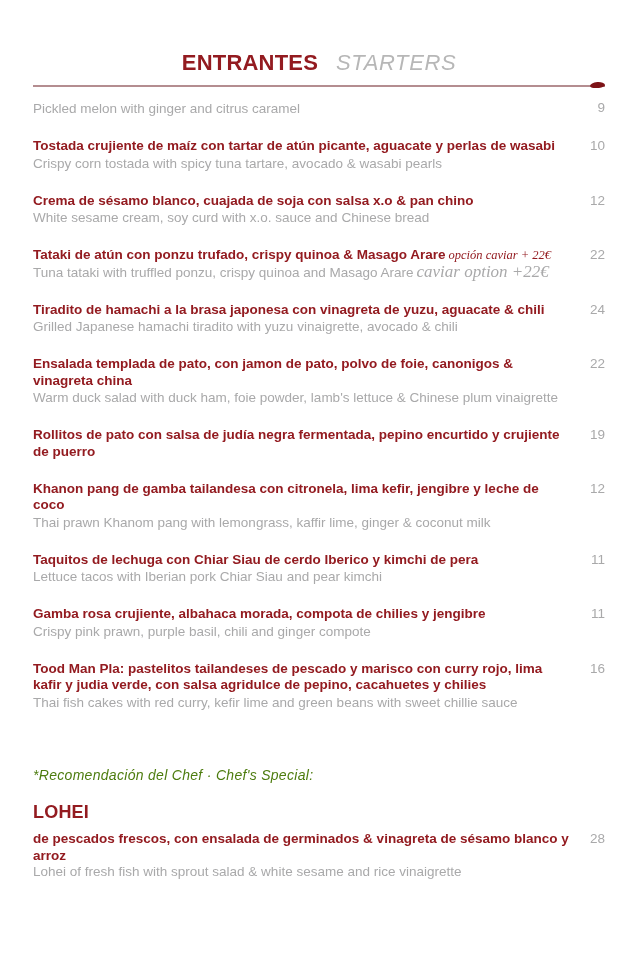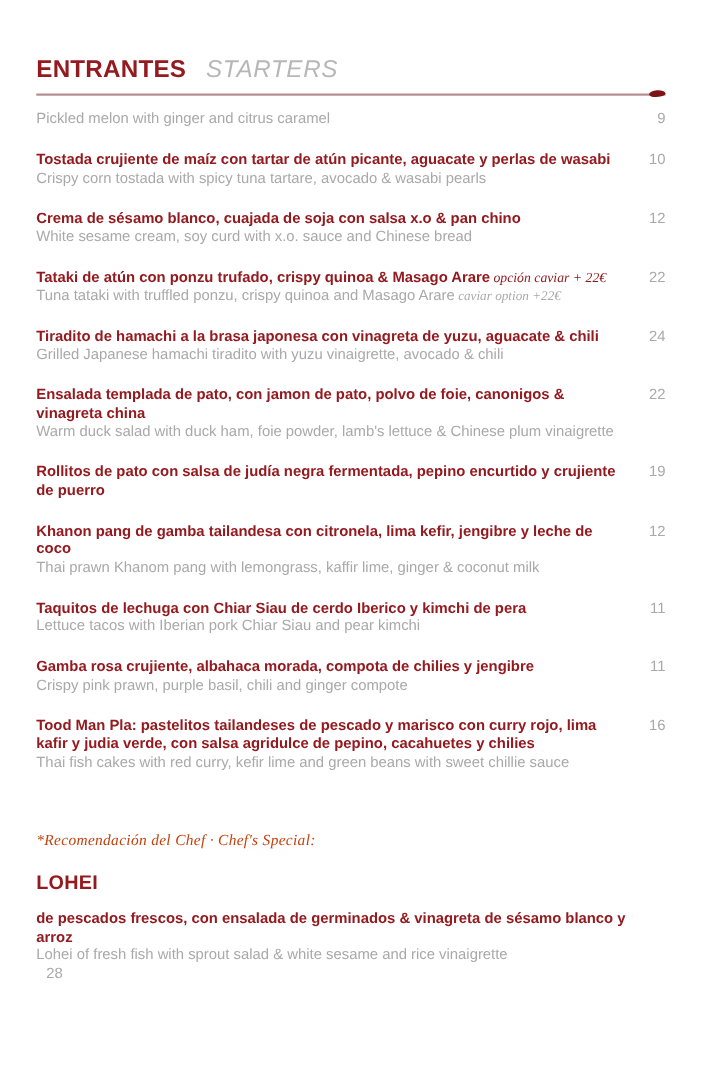--- a/index.html
+++ b/index.html
@@ -16,20 +16,21 @@
     width: 640px;
     height: 976px;
   }
 
   
   .header-row {
     display: flex;
     align-items: baseline;
     gap: 18px;
     white-space: nowrap;
+    justify-content: center;
   }
   .title-es {
     color: #931b20;
     font-size: 22px;
     font-weight: bold;
     letter-spacing: 0.2px;
   }
   .title-en {
     color: #b7b7b7;
     font-size: 22px;
@@ -75,50 +76,50 @@
     font-family: Liberation Serif, serif;
     margin-left: 3px;
   }
   .item-desc {
     color: #a9a9aa;
     font-size: 13.5px;
     line-height: 16.5px;
   }
   .item-desc .inline-note {
     font-style: italic;
-    font-size: 12px;
+    font-size: 17px;
     font-family: "Liberation Serif", serif;
     margin-left: 3px;
   }
   .item-price {
     color: #a9a9aa;
     font-size: 13.5px;
     line-height: 16.5px;
     min-width: 24px;
     text-align: right;
     flex-shrink: 0;
   }
 
   
   .chef-note {
     margin-top: 56px;
-    color: #c2410c;
+    color: #4d7c0f;
     font-style: italic;
     font-size: 14px;
-    font-family: Liberation Serif, serif;
+    font-family: Liberation Sans, sans-serif;
     letter-spacing: 0.3px;
   }
   .special-title {
     margin-top: 19px;
     color: #931b20;
     font-size: 18px;
     font-weight: bold;
     letter-spacing: 0.2px;
   }
-  .special-item { margin-top: 14px; margin-bottom: 0; flex-direction: column; }
+  .special-item { margin-top: 8px; margin-bottom: 0; }
 </style>
 </head>
 <body>
 
 <div class="page">
 
   <div class="header-row">
     <span class="title-es">ENTRANTES</span>
     <span class="title-en">STARTERS</span>
   </div>

